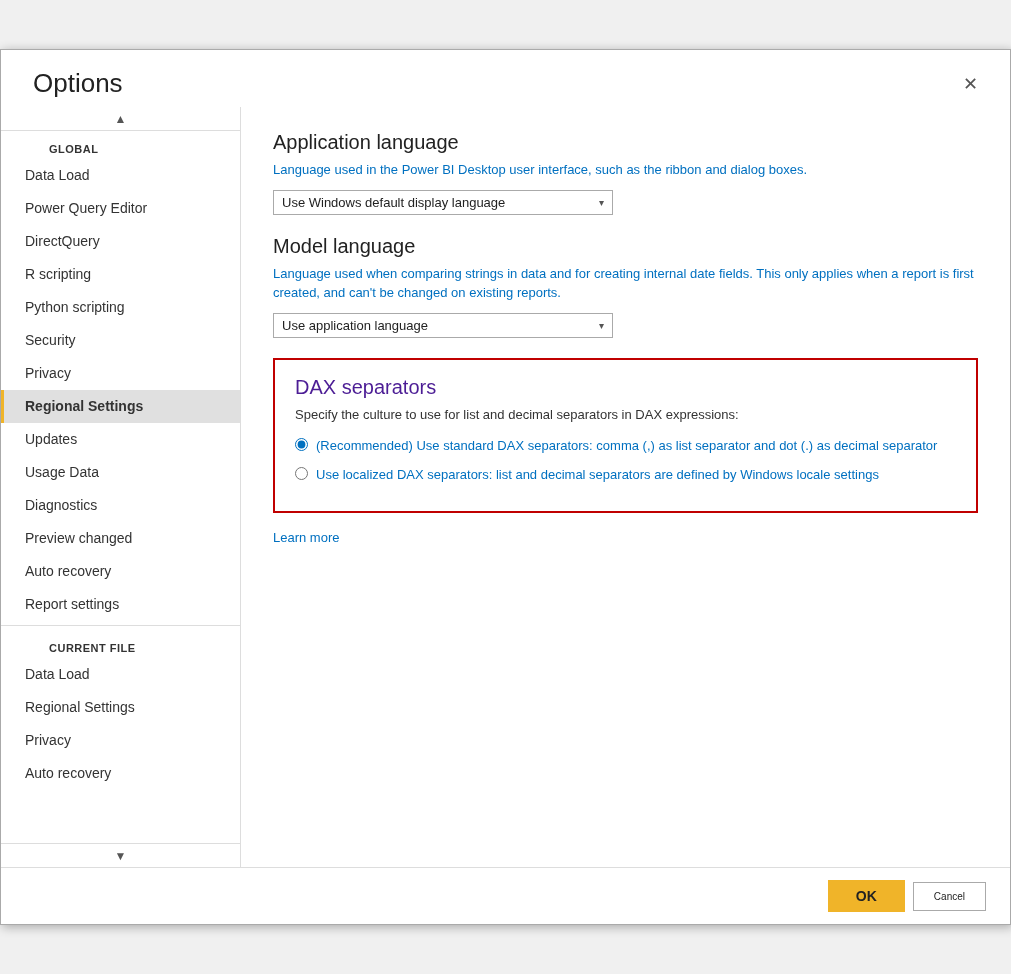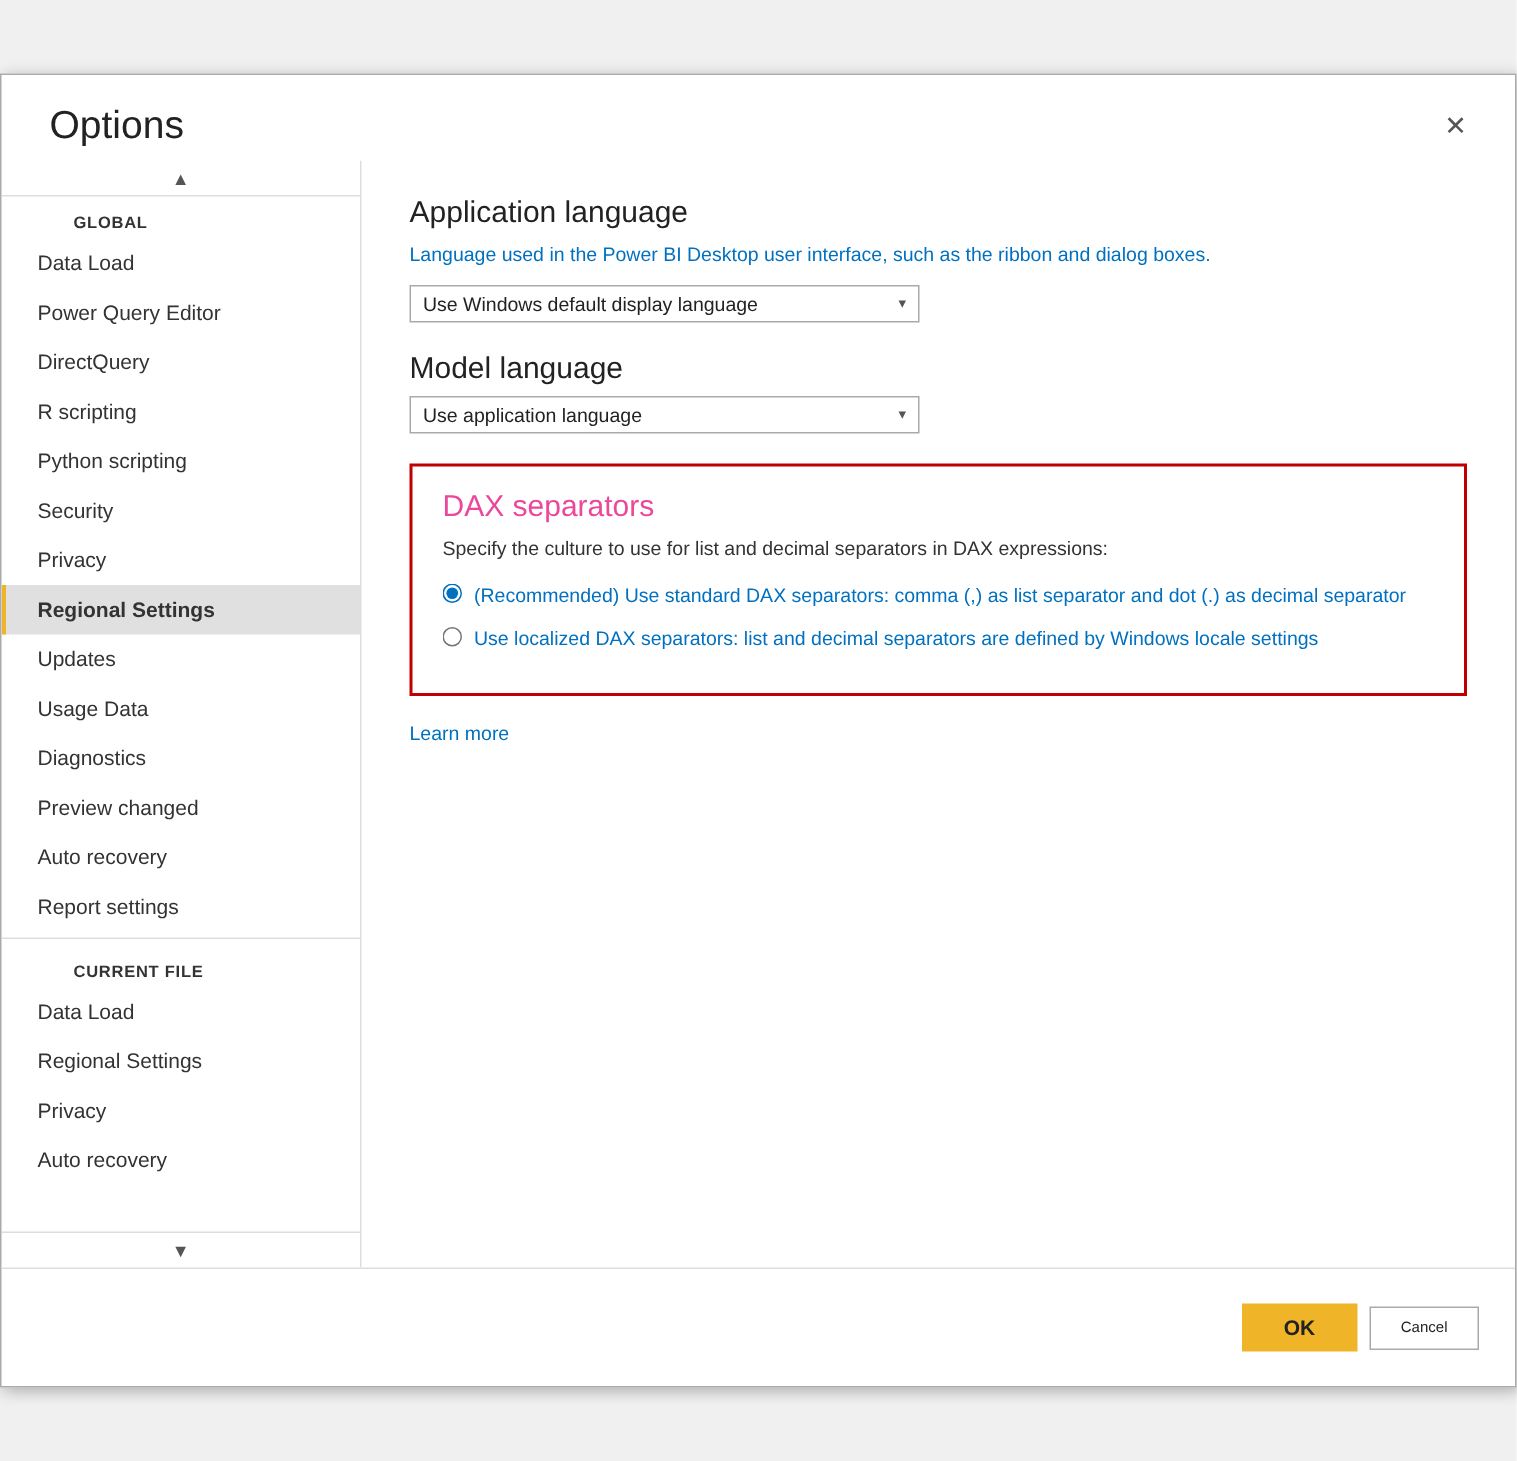--- a/index.html
+++ b/index.html
@@ -144,21 +144,21 @@
       line-height: 1.5;
     }
     .dax-box {
       border: 2px solid #c00000;
       padding: 16px 20px;
       margin: 16px 0;
     }
     .dax-title {
       font-size: 20px;
       font-weight: 400;
-      color: #ec4899;
+      color: #4c1d95;
       margin-bottom: 8px;
     }
     .dax-desc {
       font-size: 13px;
       color: #333;
       margin-bottom: 14px;
     }
     .radio-option {
       display: flex;
       align-items: flex-start;
@@ -177,21 +177,21 @@
       color: #0070c0;
       text-decoration: none;
       font-size: 13px;
       cursor: pointer;
     }
     
     .dialog-footer {
       display: flex;
       justify-content: flex-end;
       align-items: center;
-      padding: 23px 24px;
+      padding: 12px 24px;
       border-top: 1px solid #ddd;
       gap: 8px;
     }
     .btn-ok {
       background: #f0b429;
       border: none;
       padding: 8px 28px;
       font-size: 14px;
       font-weight: 600;
       cursor: pointer;
@@ -263,20 +263,21 @@
         <div class="section-desc">Language used in the Power BI Desktop user interface, such as the ribbon and dialog boxes.</div>
         <div class="dropdown-select">
           <span>Use Windows default display language</span>
           <span class="arrow">▾</span>
         </div>
       </div>
 
       
       <div>
         <div class="section-title">Model language</div>
+        <div class="model-lang-desc">Language used when comparing strings in data and for creating internal date fields. This only applies when a report is first created, and can't be changed on existing reports.</div>
         <div class="dropdown-select">
           <span>Use application language</span>
           <span class="arrow">▾</span>
         </div>
       </div>
 
       
       <div class="dax-box">
         <div class="dax-title">DAX separators</div>
         <div class="dax-desc">Specify the culture to use for list and decimal separators in DAX expressions:</div>

